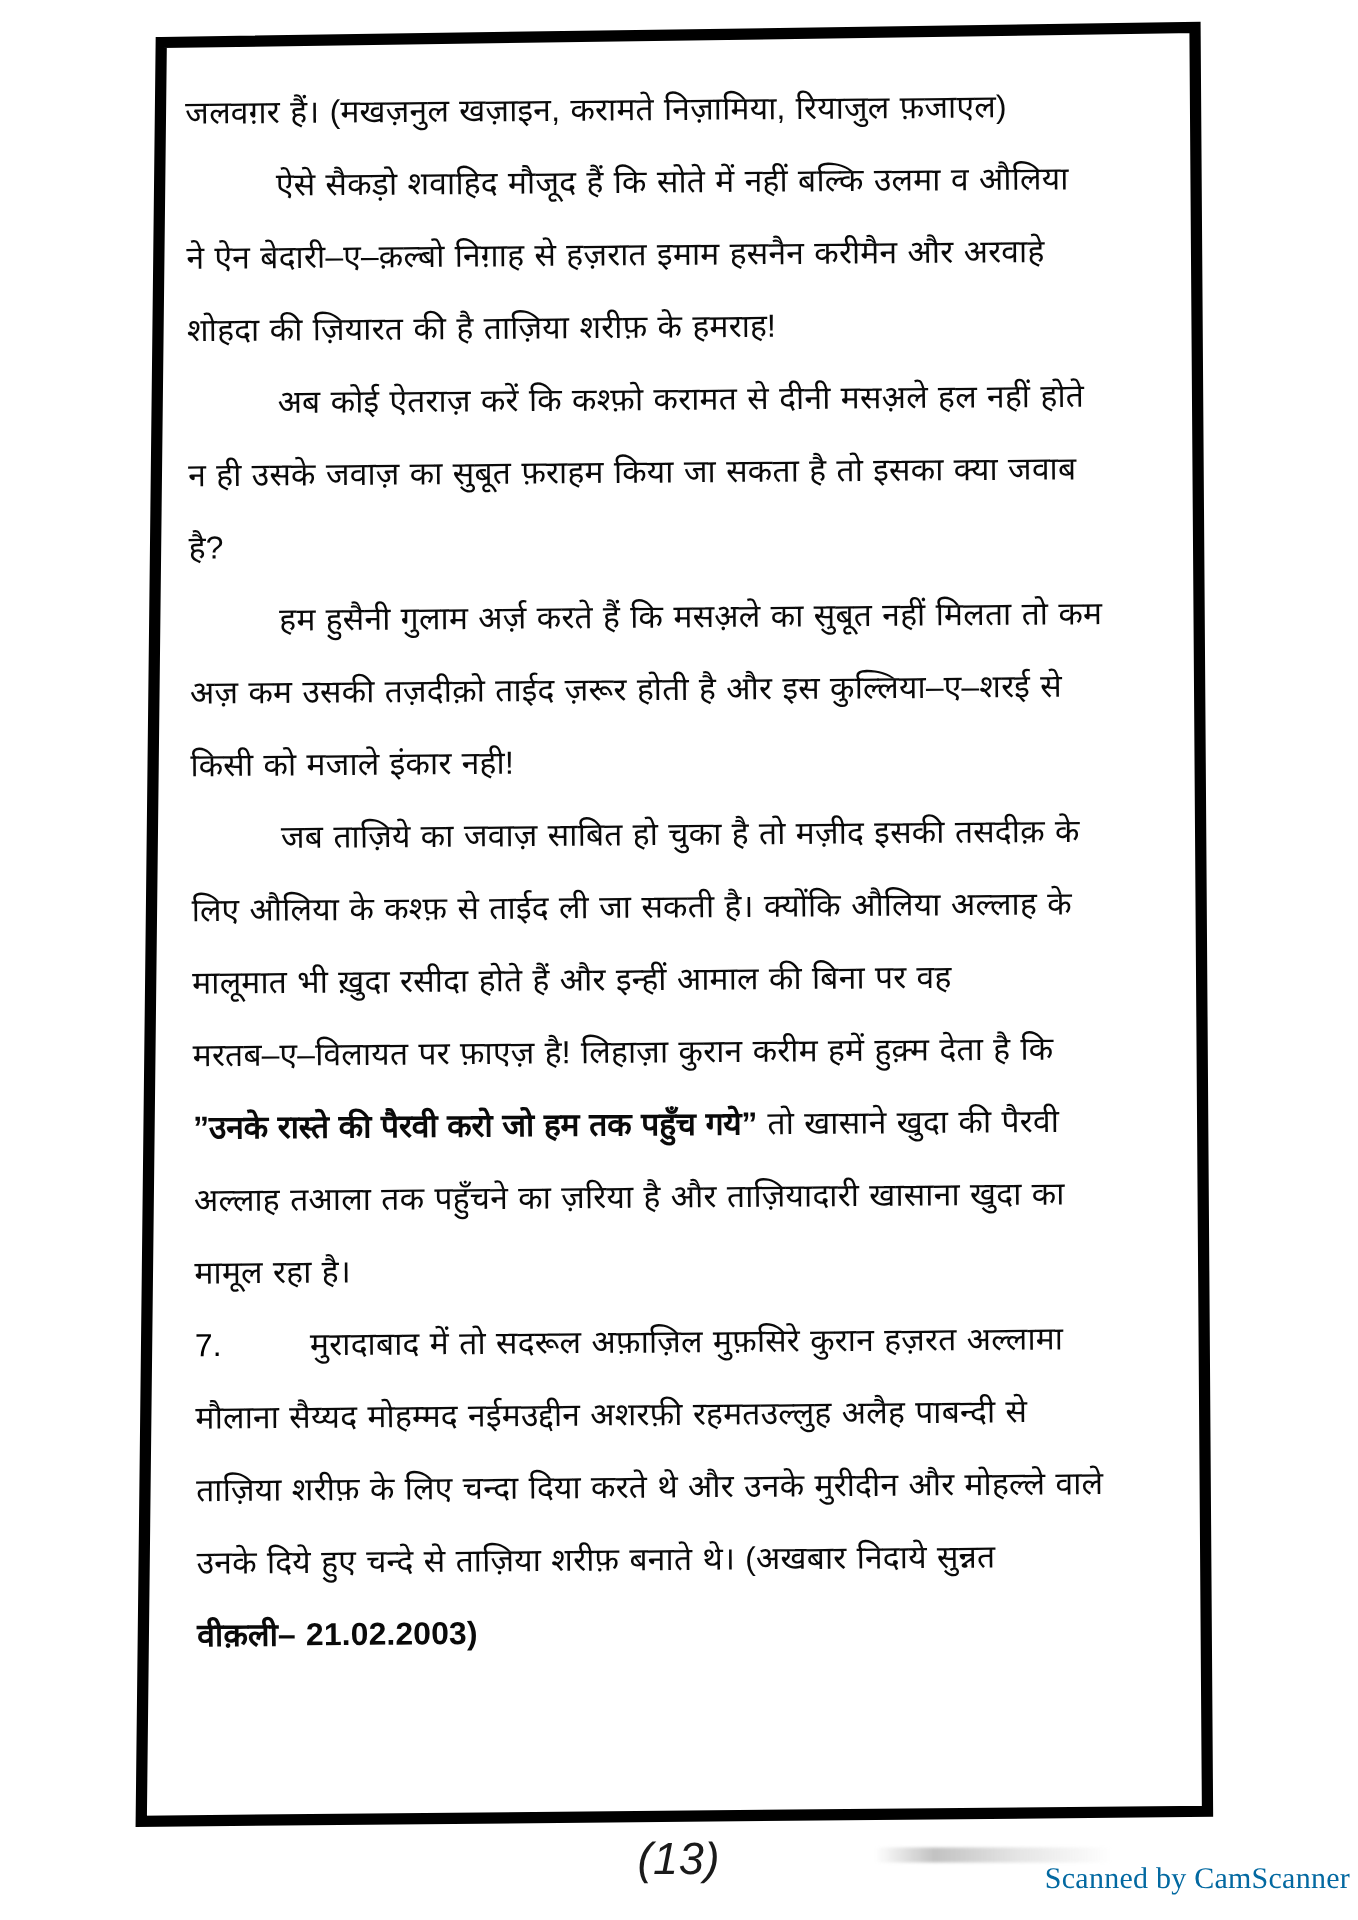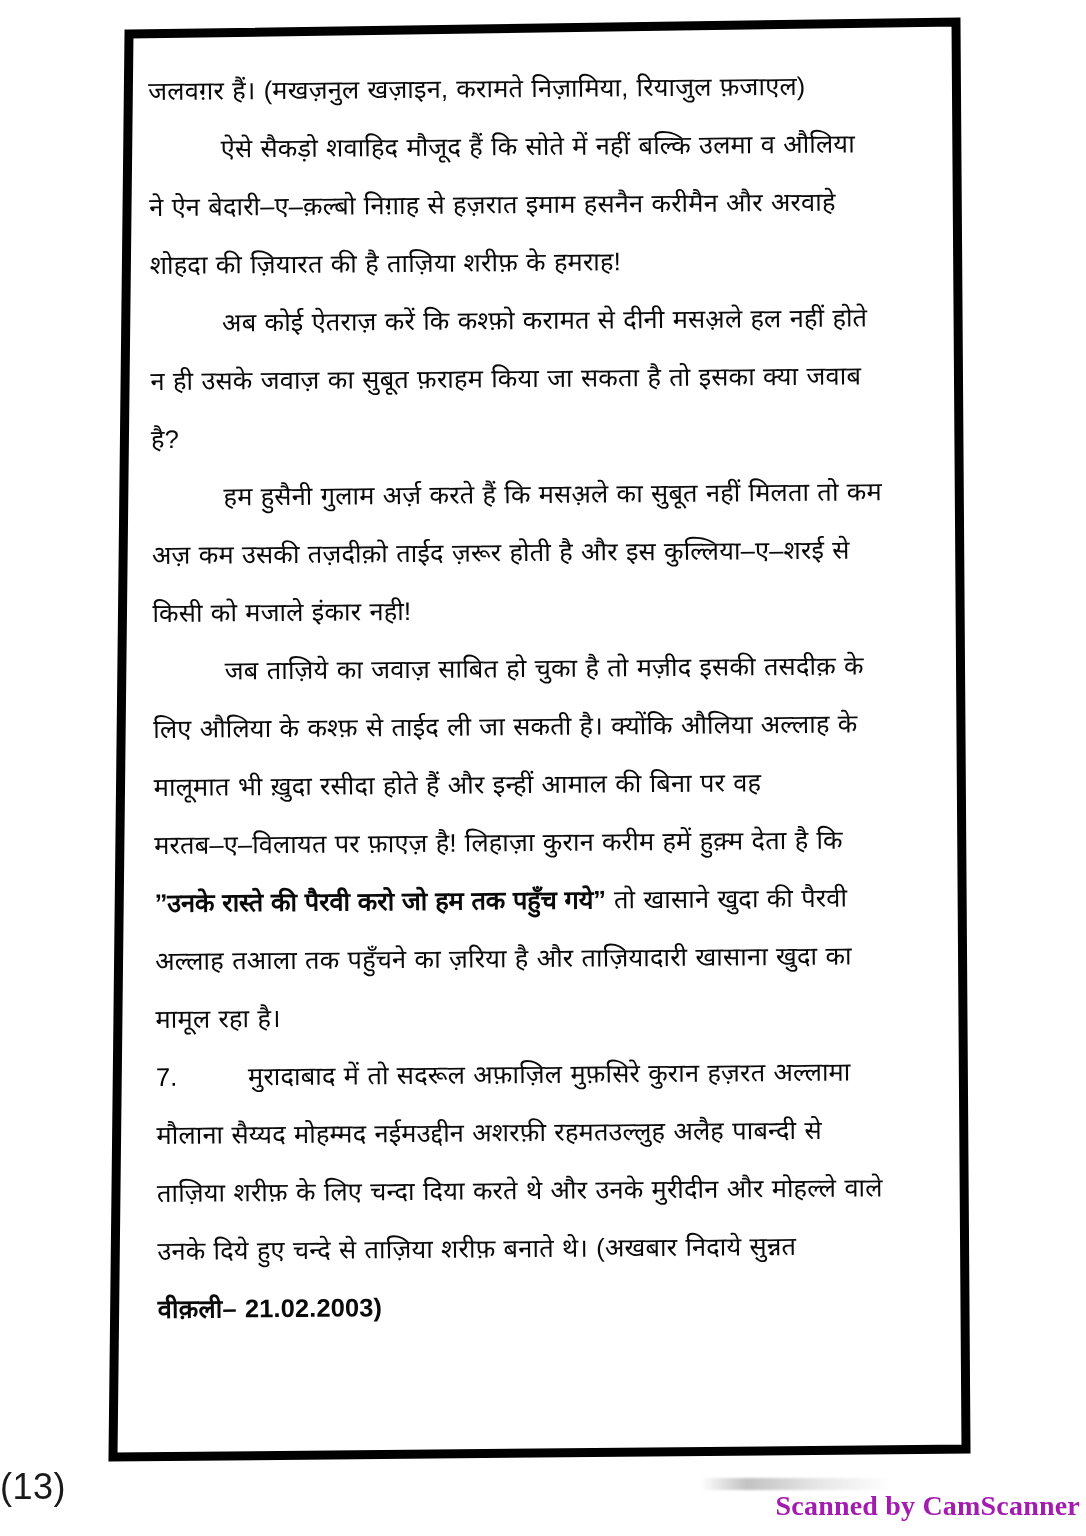--- a/index.html
+++ b/index.html
@@ -85,34 +85,35 @@
     font-weight: 700;
     letter-spacing: -0.2px;
   }
 
   
   #page-number {
     position: absolute;
     left: 0;
     top: 1466px;
     width: 1086px;
+    text-align: center;
     font-family: "Liberation Sans", "DejaVu Sans", sans-serif;
     font-size: 36px;
     color: #1a1a1a;
     letter-spacing: 0.5px;
+    font-style: italic;
   }
   #camscanner-mark {
     position: absolute;
     right: 34px;
     top: 1490px;
     font-family: "Liberation Serif", "DejaVu Serif", serif;
-    font-size: 28px;
-    color: #a21caf;
+    font-size: 24px;
+    color: #0369a1;
     letter-spacing: 0.2px;
-    font-weight: bold;
   }
   #smudge {
     position: absolute;
     left: 700px;
     top: 1478px;
     width: 190px;
     height: 12px;
     background: linear-gradient(90deg, rgba(140,140,140,0) 0%, rgba(120,120,120,0.45) 25%, rgba(150,150,150,0.25) 60%, rgba(160,160,160,0) 100%);
     filter: blur(1.2px);
   }

